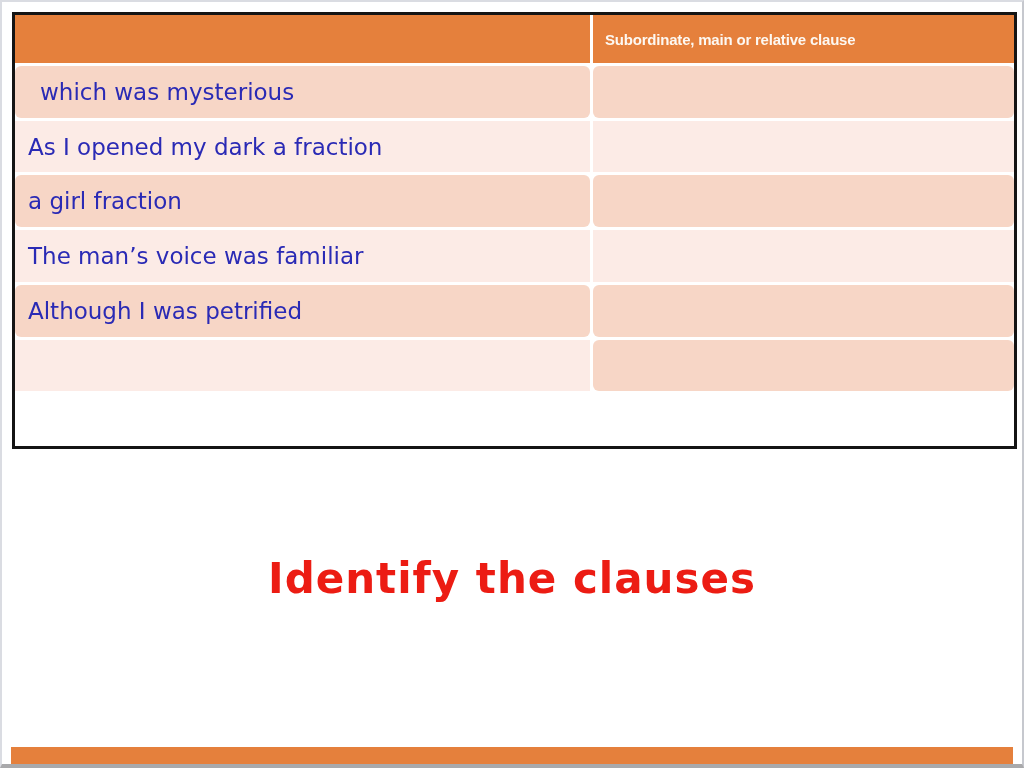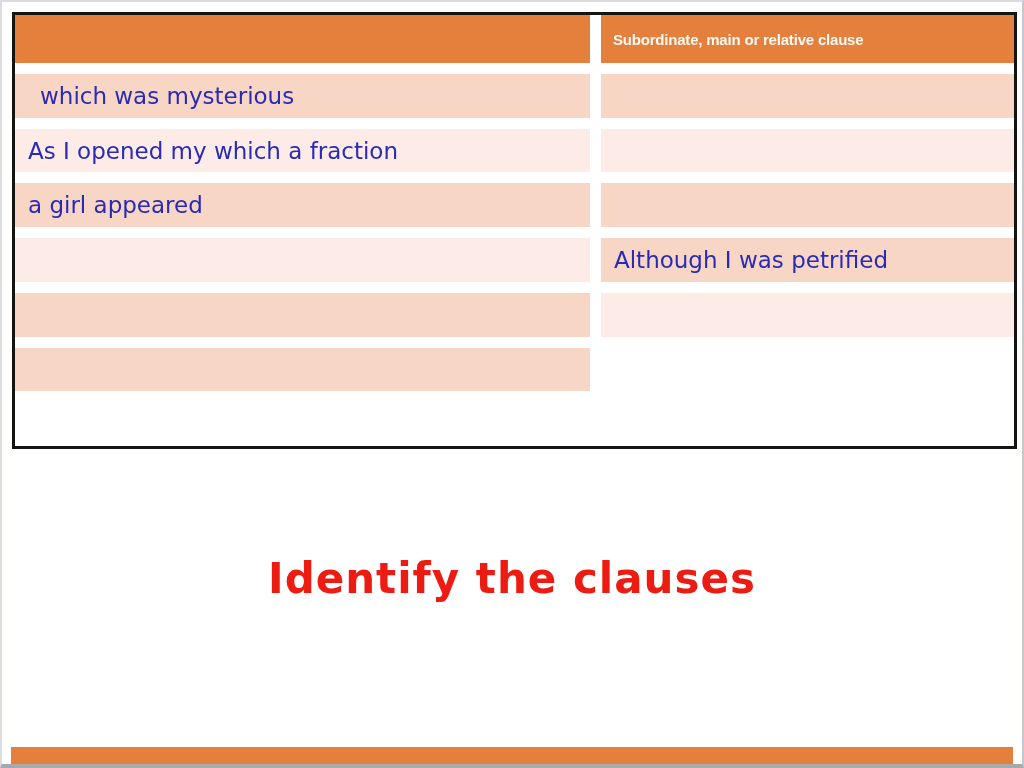--- a/index.html
+++ b/index.html
@@ -20,38 +20,38 @@
   .tbl {
     position: absolute;
     left: 10px; top: 10px;
     width: 1005px; height: 437px;
     box-sizing: border-box;
     border: 3px solid var(--table-border, #141414);
     background: #ffffff;           
     display: grid;
     grid-template-columns: 575px 1fr;
     grid-template-rows: 48px repeat(7, 1fr);
-    gap: 11px;
+    gap: 3px;
   }
   .cell {
     display: flex;
     align-items: center;
     box-sizing: border-box;
     min-width: 0;
   }
   .hdr { background: var(--header-bg, #e5803c); }
   .hdr-label {
     color: var(--header-text, #fdf8f2);
     font-family: "Liberation Sans", sans-serif;
     font-weight: bold;
     font-size: 15px;
     letter-spacing: -0.2px;
     padding-left: 12px;
   }
-  .row-dark  { background: var(--row-dark,  #f7d6c6); }
+  .row-dark  { background: var(--row-dark,  #f7d6c6); border-radius: 6px; }
   .row-light { background: var(--row-light, #fcebe6); }
   .clause {
     color: var(--clause-text, #2a2ab5);
     font-family: "DejaVu Sans", sans-serif;
     font-size: 23px;
     padding-left: 13px;
     white-space: nowrap;
   }
   .clause.indent { padding-left: 25px; }
 
@@ -84,26 +84,27 @@
   <div class="cell hdr">
       <span class="hdr-label"></span>
     </div>
   <div class="cell hdr">
       <span class="hdr-label">Subordinate, main or relative clause</span>
     </div>
 
   <div class="cell row-dark clause indent">which was mysterious</div>
   <div class="cell row-dark"></div>
 
-  <div class="cell row-light clause">As I opened my which a fraction</div>
+  <div class="cell row-light clause">As I opened my dark a fraction</div>
   <div class="cell row-light"></div>
 
-  <div class="cell row-dark clause">a girl appeared</div>
+  <div class="cell row-dark clause">a girl fraction</div>
   <div class="cell row-dark"></div>
 
+  <div class="cell row-light clause">The man’s voice was familiar</div>
   <div class="cell row-light"></div>
 
   <div class="cell row-dark clause">Although I was petrified</div>
   <div class="cell row-dark"></div>
 
   <div class="cell row-light"></div>
 
   <div class="cell row-dark"></div>
 </div>
 

